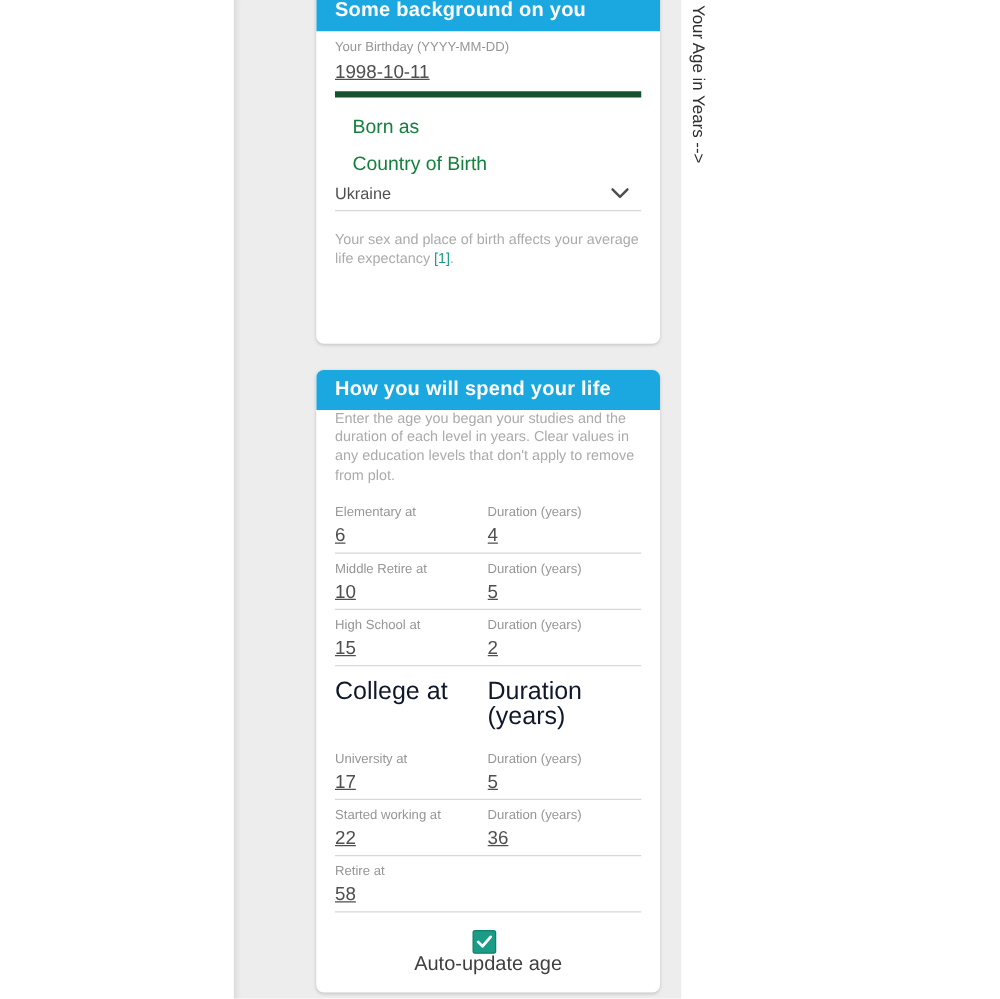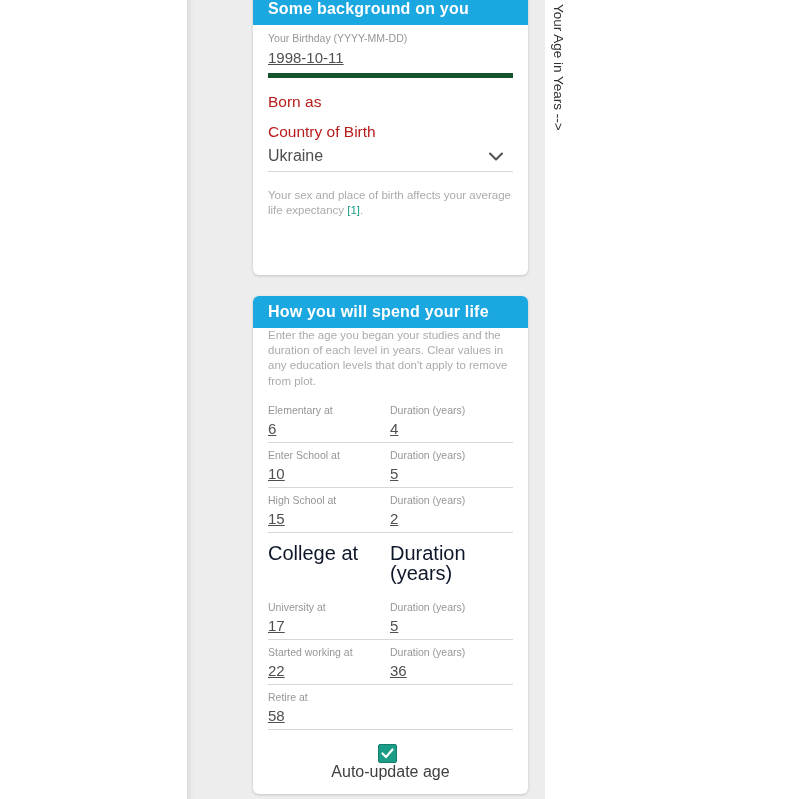--- a/index.html
+++ b/index.html
@@ -19,34 +19,34 @@
     font-size:16px; font-weight:bold; padding-left:15px; letter-spacing:.2px; }
   .card-body { padding:0 15px 12px 15px; }
 
   .flabel { font-size:10.5px; color:#969696; line-height:13px; }
   .fvalue { font-size:15px; color:#4f4f4f; line-height:19px; border:none; outline:none;
     background:transparent; width:100%; font-family:inherit; padding:0;text-decoration:underline; }
 
   .field { padding-top:7px; padding-bottom:6px; border-bottom:5px solid #14532d; }
   .field .fvalue { margin-top:3px; }
 
-  .heading { font-size:15.5px; color:#b91c1c; line-height:19px; }
+  .heading { font-size:15.5px; color:#15803d; line-height:19px;margin-left:14px; }
   .mt14 { margin-top:14px; } .mt10 { margin-top:11px; } .mt8 { margin-top:8px; }
 
   .radio-row { display:flex; align-items:center; height:26px; cursor:pointer; }
   .radio-circle { width:15px; height:15px; border-radius:50%; border:2px solid #4a4a4a;
     margin-left:12px; margin-right:20px; position:relative; flex:0 0 auto; }
   .radio-row.selected .radio-circle { border-color:#1a9c87; }
   .radio-row.selected .radio-circle::after { content:""; position:absolute; left:2.5px; top:2.5px;
     width:8px; height:8px; border-radius:50%; background:#1a9c87; }
   .radio-label { font-size:15px; color:#3f3f3f; }
 
   .select-row { display:flex; align-items:center; justify-content:space-between;
     margin-top:6px; padding-bottom:6px; border-bottom:1px solid #d8d8d8; cursor:pointer; }
-  .select-value { font-size:16px; color:#4f4f4f; }
+  .select-value { font-size:13px; color:#4f4f4f; }
   .chev { width:14px; height:9px; margin-right:10px; }
 
   .helper { font-size:11.5px; color:#ababab; line-height:1.32; }
   .helper .ref { color:#1a9c87; text-decoration:none; }
   .mt16 { margin-top:16px; }
 
   .intro { margin-bottom:9px; }
 
   .frow { display:grid; grid-template-columns:122px 1fr; padding-top:6px;
     padding-bottom:4px; border-bottom:1px solid #d8d8d8; }
@@ -106,21 +106,21 @@
       <input class="fvalue" type="text" value="6" style="">
     </div>
     <div class="c2">
       <div class="flabel">Duration (years)</div>
       <input class="fvalue" type="text" value="4" style="">
     </div>
   </div>
 
   <div class="frow">
     <div class="c1">
-      <div class="flabel">Enter School at</div>
+      <div class="flabel">Middle Retire at</div>
       <input class="fvalue" type="text" value="10" style="">
     </div>
     <div class="c2">
       <div class="flabel">Duration (years)</div>
       <input class="fvalue" type="text" value="5" style="">
     </div>
   </div>
 
   <div class="frow">
     <div class="c1">

